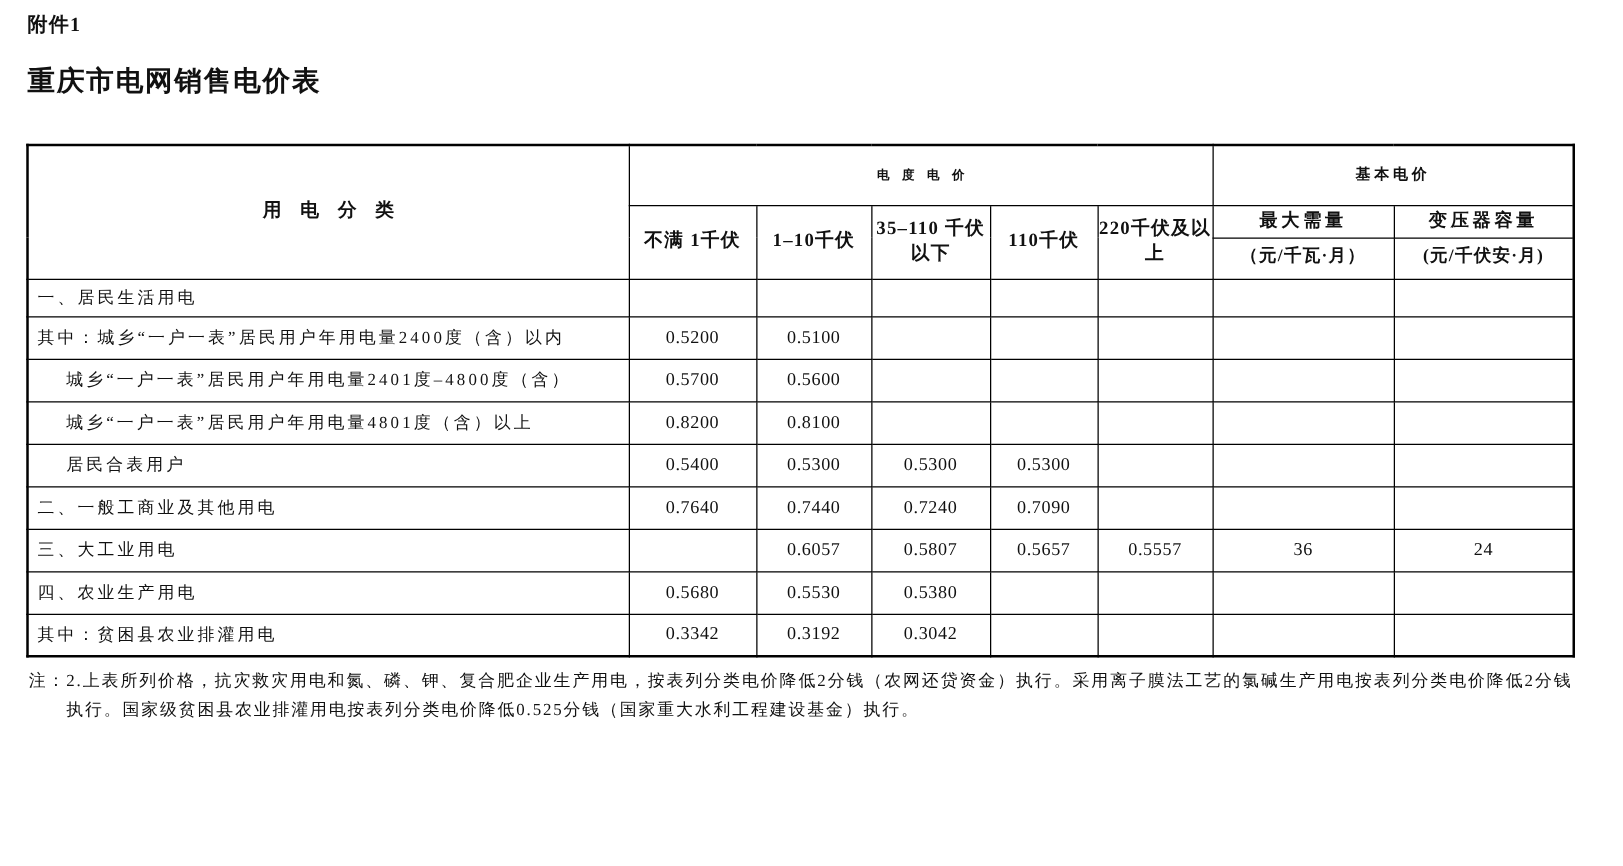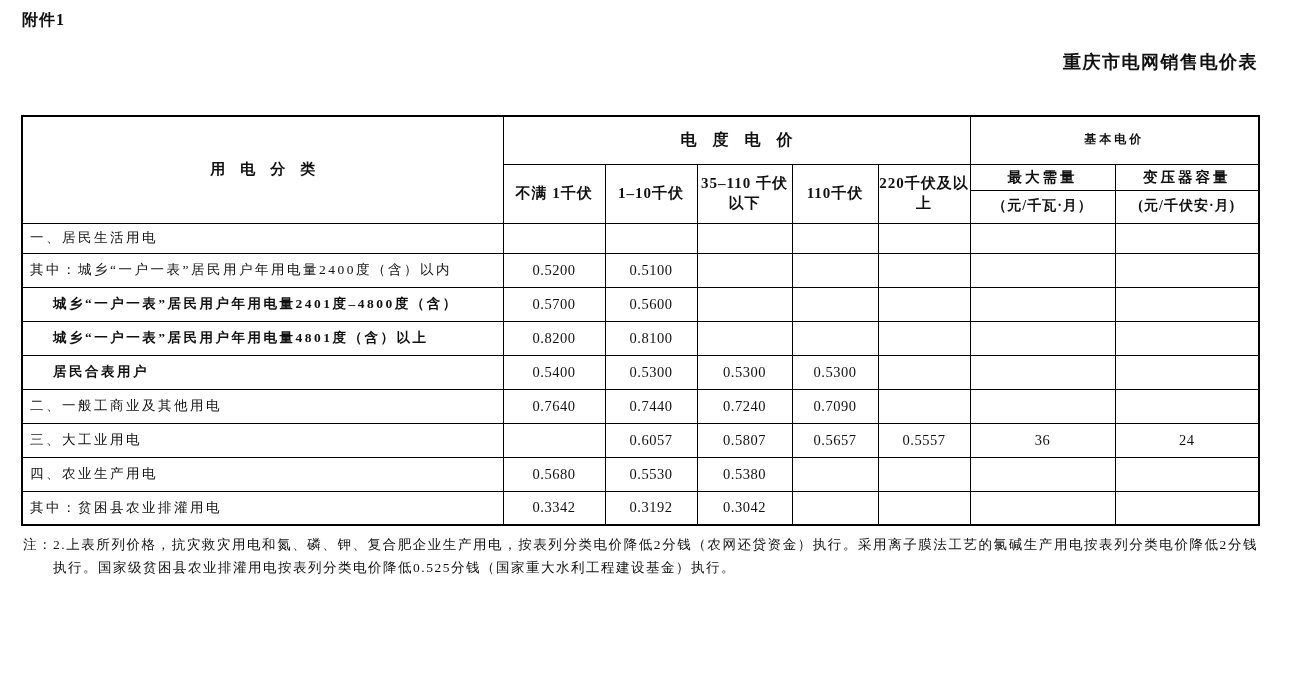--- a/index.html
+++ b/index.html
@@ -10,21 +10,21 @@
     color: #111; overflow: hidden;
   }
   .page { position: relative; width: 1298px; height: 693px; background: #fff; }
 
   .attachment {
     position: absolute; left: 22px; top: 10px;
     font-size: 16px; font-weight: 700; letter-spacing: 1px;
   }
   .doc-title {
     position: absolute; left: 22px; top: 50px; width: 1236px;
-    text-align: right; font-size: 18px; font-weight: 700; letter-spacing: 1.5px;
+    text-align: left; font-size: 22px; font-weight: 700; letter-spacing: 1.5px;
   }
   .unit-note {
     position: absolute; left: 22px; top: 90px; width: 1225px;
     text-align: right; font-size: 13px; letter-spacing: 1px;
   }
 
   table.price {
     position: absolute; left: 21px; top: 115px; width: 1237px;
     border-collapse: collapse; table-layout: fixed;
     border: 2px solid #000;
@@ -32,33 +32,33 @@
   .price th, .price td {
     border: 1.5px solid #000;
     text-align: center; vertical-align: middle;
     overflow: hidden; padding: 0;
   }
   .price thead th { font-weight: 700; line-height: 1.3; }
   tr.h1 { height: 48px; }
   tr.h2 { height: 26px; }
   tr.h3 { height: 33px; }
   th.cat { font-size: 15px; }
-  th.grp-energy { font-size: 16px; }
+  th.grp-energy { font-size: 10px; }
   th.grp-basic { font-size: 12px; letter-spacing: 3px; }
   th.volt { font-size: 15px; letter-spacing: 1px; }
   th.sub  { font-size: 14.5px; letter-spacing: 3px; }
   th.unitcell { font-size: 14px; letter-spacing: 1px; }
 
   tbody tr { height: 34px; }
   tbody tr.r1 { height: 30px; }
   td.label {
     text-align: left; padding-left: 7px;
     font-size: 13.5px; letter-spacing: 2.5px; white-space: nowrap;
   }
-  td.label.indent { padding-left: 30px; font-weight: bold; }
+  td.label.indent { padding-left: 30px; }
   td.num { font-size: 14.5px; letter-spacing: 0.5px; }
 
   .notes {
     position: absolute; left: 23px; top: 533px; width: 1235px;
     font-size: 13.5px; letter-spacing: 1.5px; line-height: 23px;
   }
   .notes-label { position: absolute; left: 0; top: 0; }
   .notes-items { margin-left: 30px; }
   .note { text-align: justify; }
   .note + .note { margin-top: 12px; }

